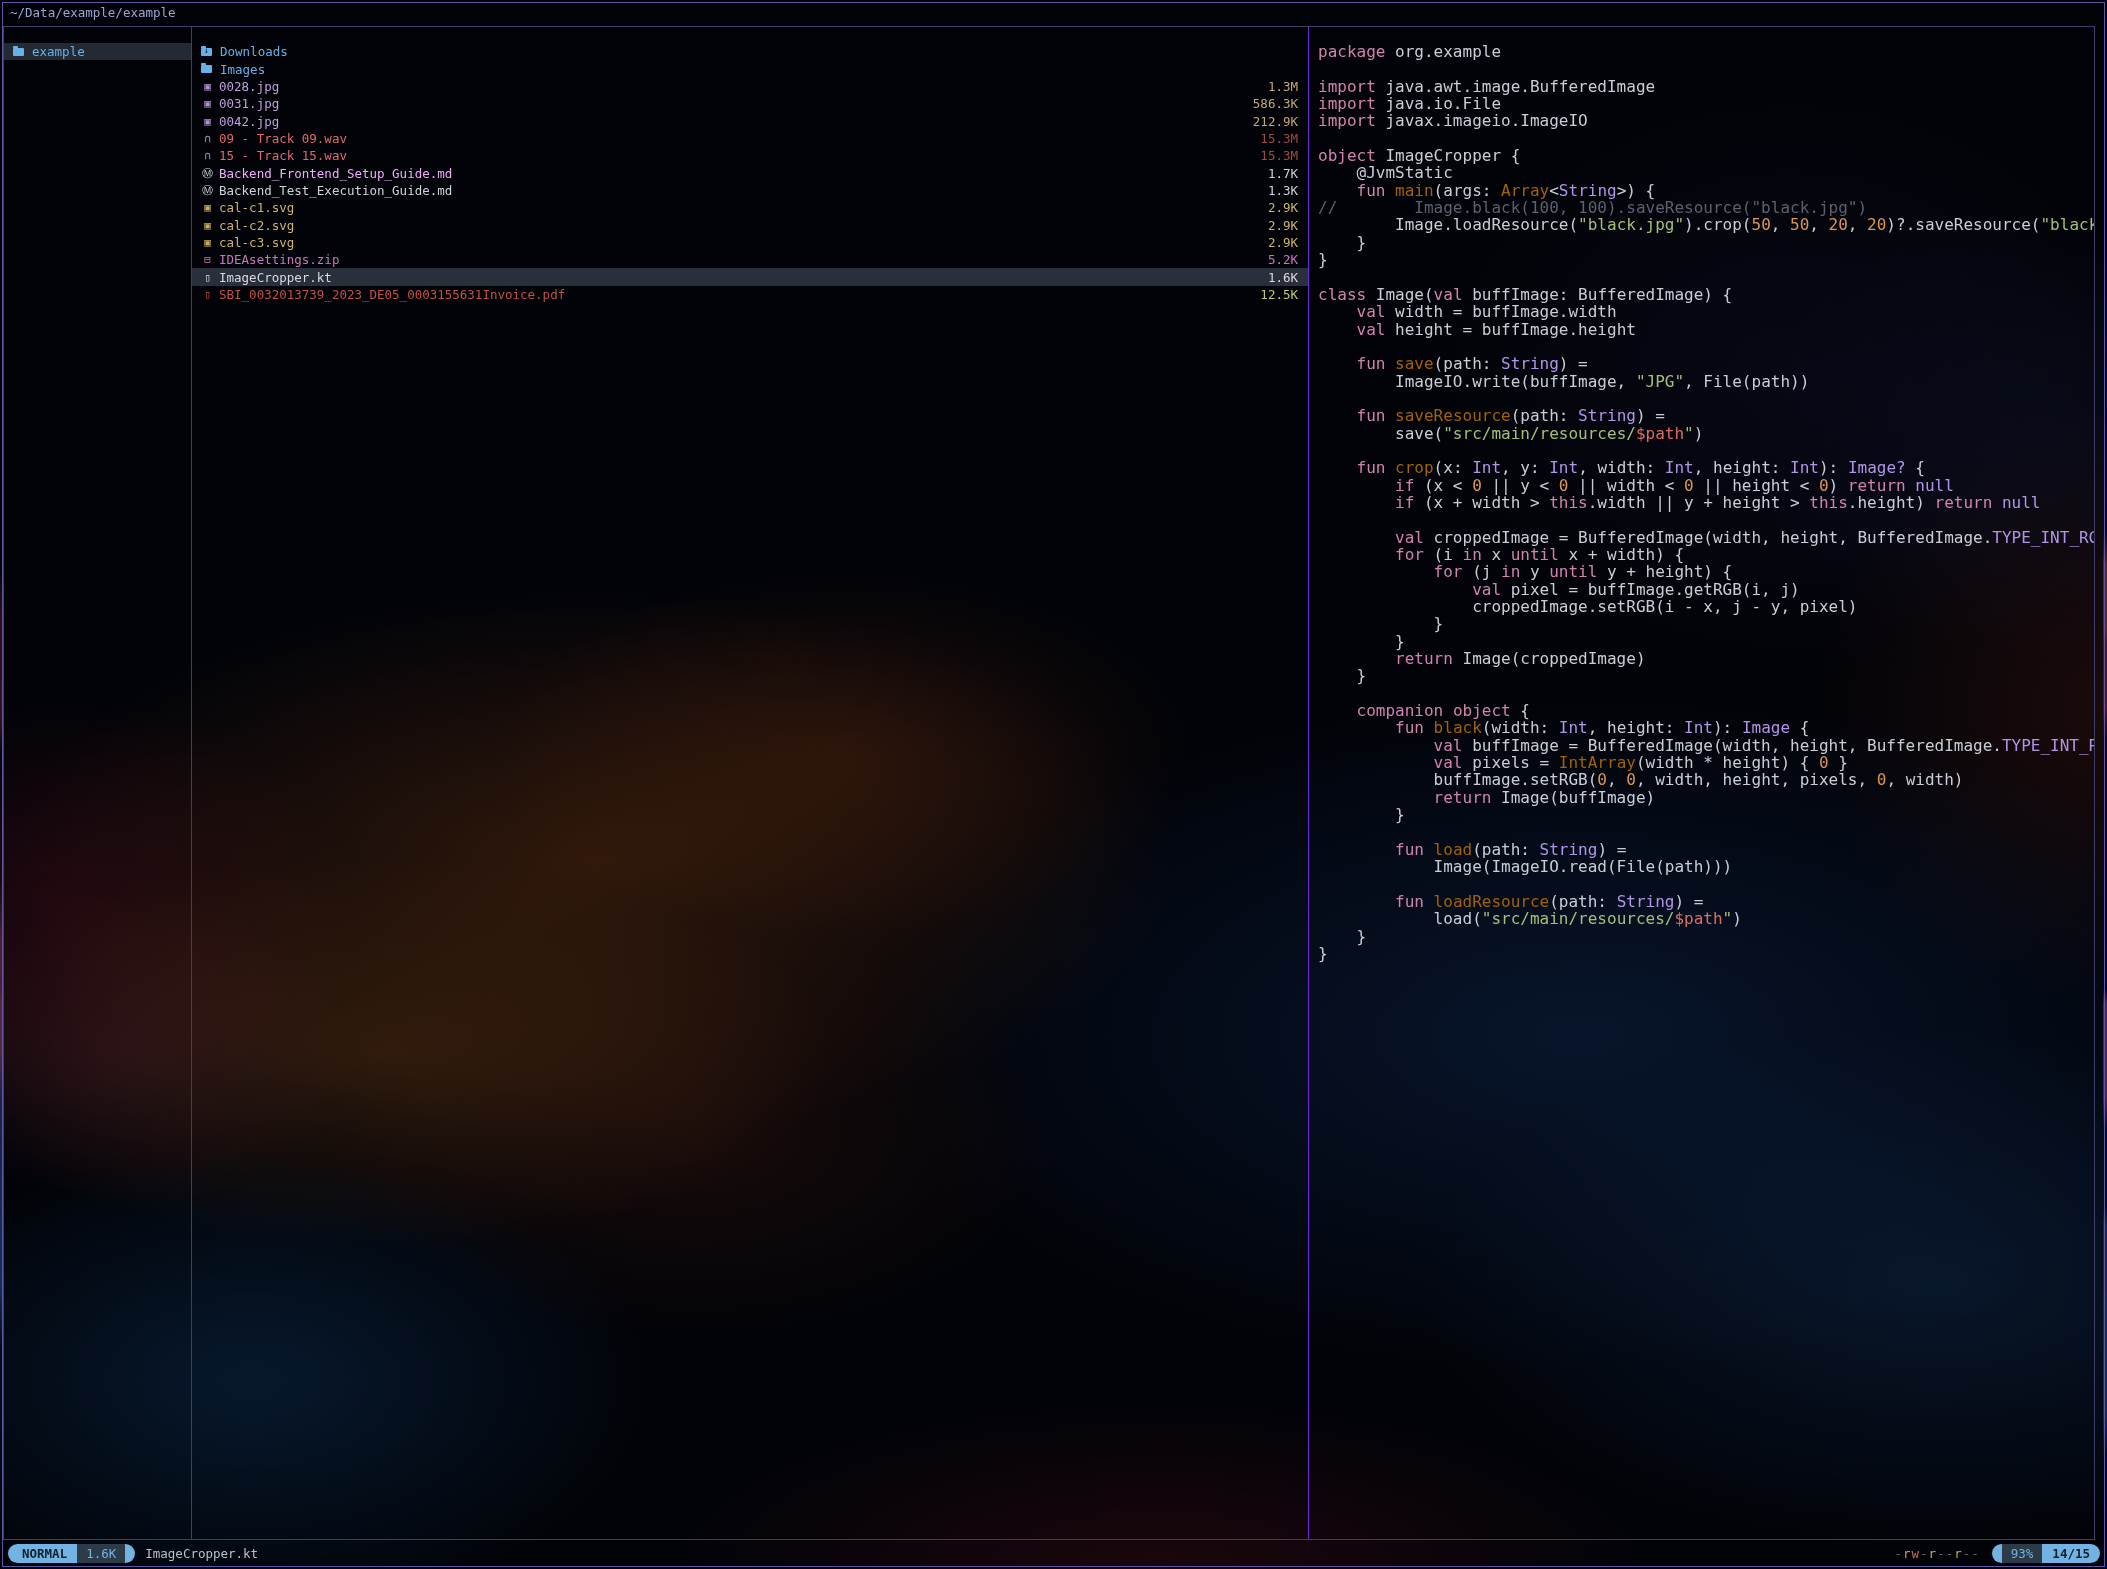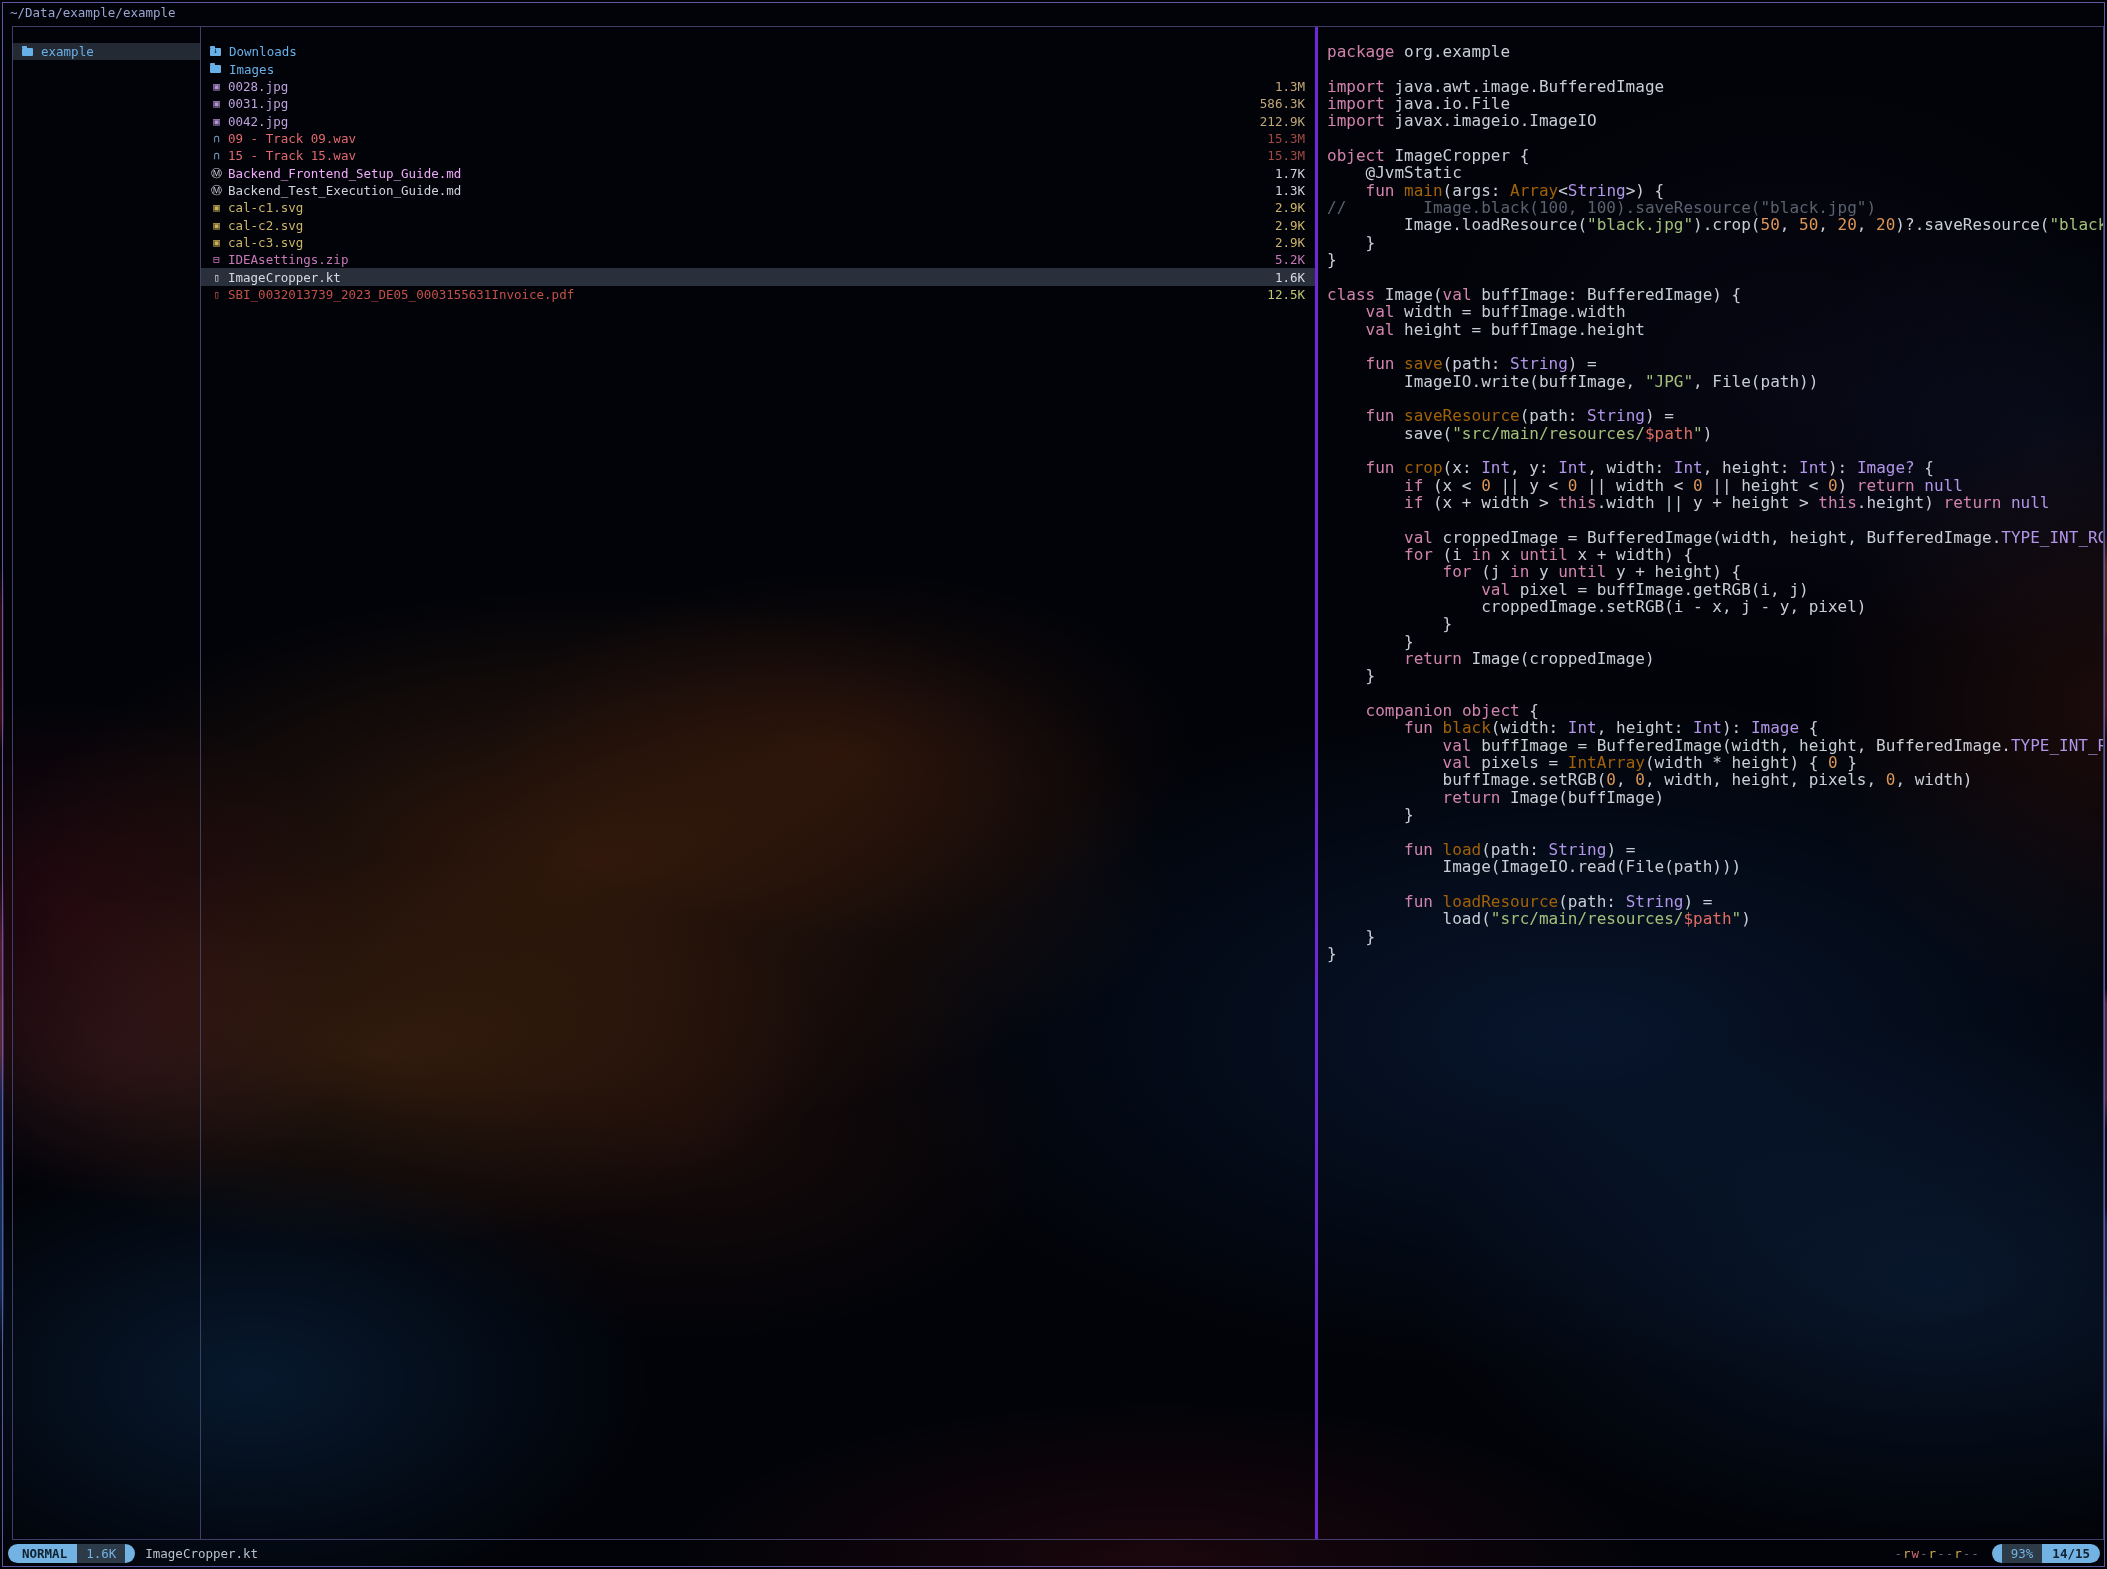--- a/index.html
+++ b/index.html
@@ -34,25 +34,25 @@
       transparent 47% 63%, #d1557f 64% 70%, transparent 72% 77%, #3b55b5 78% 82%,
       #2f6fc4 83% 90%, transparent 93%); }
 
   
   .terminal { position:absolute; inset:0; background:rgba(2,4,9,0.58); }
   .frame { position:absolute; left:2px; top:2px; right:2px; bottom:2px;
            border:1px solid #5e58a2; pointer-events:none; }
   .titlebar { position:absolute; left:10px; top:5px; height:18px;
               font-size:12.5px; color:#9aa5d2; letter-spacing:0; }
 
-  .panes { position:absolute; left:12px; top:26px; width:2092px; height:1514px;
+  .panes { position:absolute; left:3px; top:26px; width:2092px; height:1514px;
            border:1px solid #403e66; display:flex; }
   .pane { padding-top:16px; height:100%; overflow:hidden; }
   .pane.parent  { width:188px;  border-right:1px solid #403e66; }
-  .pane.files   { width:1117px; border-right:3px solid #6d28d9; }
+  .pane.files   { width:1117px; border-right:1px solid #6d28d9; }
   .pane.preview { flex:1; padding-left:9px; }
 
   .row { height:17.35px; display:flex; align-items:center;
          padding:0 10px 0 8px; font-size:12.5px; white-space:pre; }
   .row.sel-parent { background:#242a34; }
   .row.sel-file   { background:#2a303b; }
   .gicon { display:inline-block; width:15px; margin-right:4px; font-size:11px;
            text-align:center; flex:none; }
   .folder-shape { position:relative; display:inline-block; width:11px; height:8px;
                   border-radius:1px; margin:0 8px 0 1px; flex:none; }

